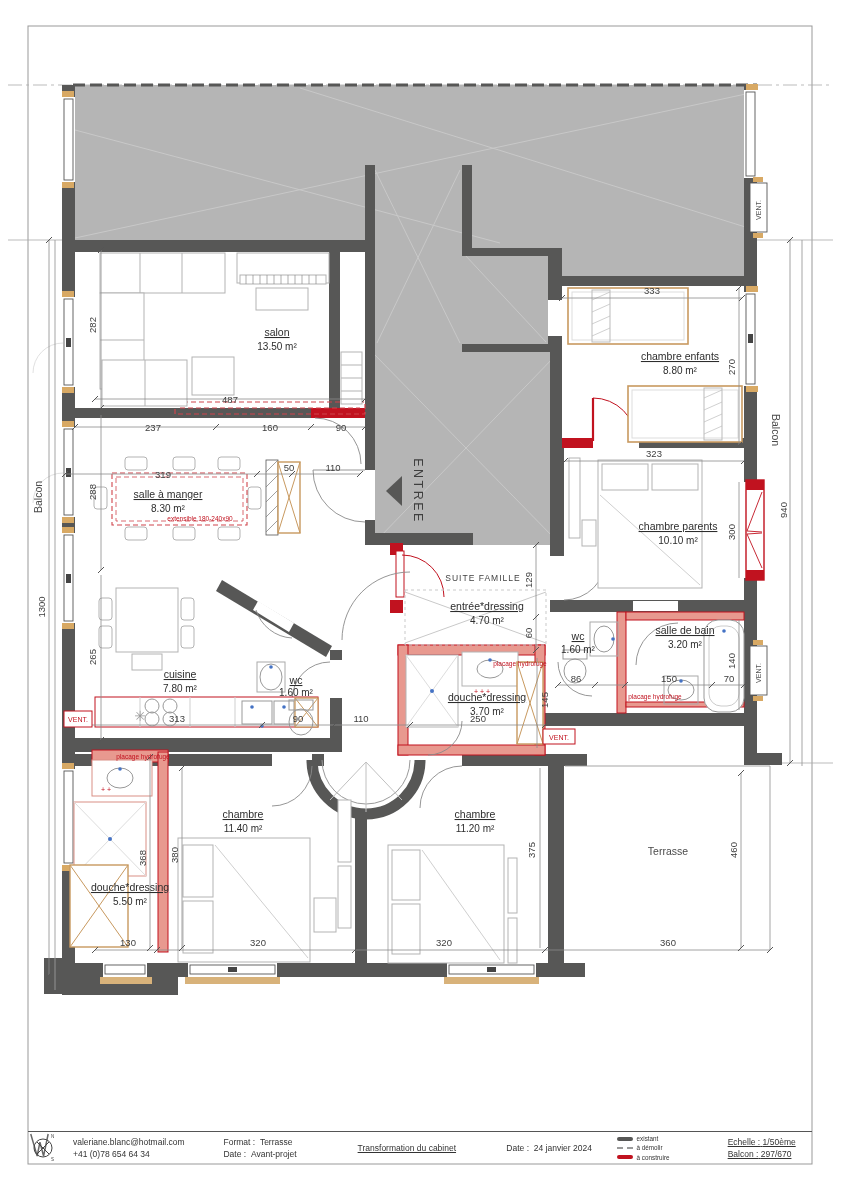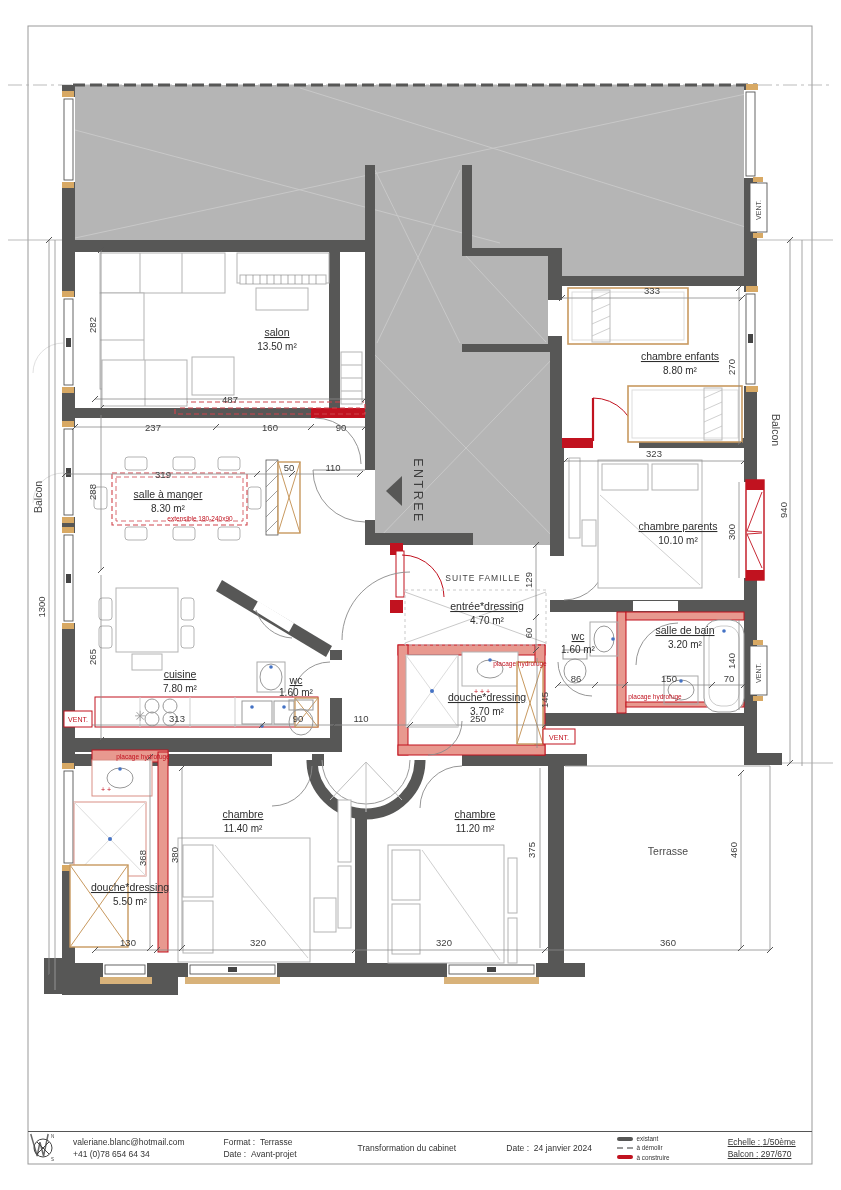--- a/index.html
+++ b/index.html
@@ -15,21 +15,21 @@
   .ventgray{font-size:7px;fill:#555;text-anchor:middle;}
   
   .titleblock{position:absolute;left:28px;top:1131px;width:784px;height:33px;border-top:1.2px solid #555;
     display:flex;align-items:center;font-size:8.5px;color:#333;overflow:hidden;box-sizing:border-box;}
   .tb-cell{display:flex;flex-direction:column;justify-content:center;padding:0 4px;box-sizing:border-box;}
   .tb-cell div{line-height:1.45;}
   .tb-sep{width:1px;background:#777;transform:rotate(16deg) scaleY(1.6);margin:0 6px;}
   .tb-logo{width:30px;align-items:center;}
   .tb-contact{width:150px;}
   .tb-project{width:104px;}
-  .tb-title{width:172px;text-align:center;justify-content:center;}
+  .tb-title{width:172px;text-align:center;justify-content:center;text-decoration:underline;}
   .tb-date{width:110px;text-align:center;justify-content:center;}
   .tb-legend{width:72px;font-size:6.3px;justify-content:center;}
   .leg-row{display:flex;align-items:center;gap:4px;line-height:1.35;}
   .sw{display:inline-block;width:16px;height:4px;border-radius:2px;flex:none;}
   .sw-exist{background:#575756;}
   .sw-demo{height:0;border-top:2px dashed #9a9a9a;border-radius:0;}
   .sw-new{background:#c1121f;}
   .tb-compass{width:34px;align-items:center;justify-content:center;}
   .tb-scale{width:96px;text-decoration:underline;}
 </style>

